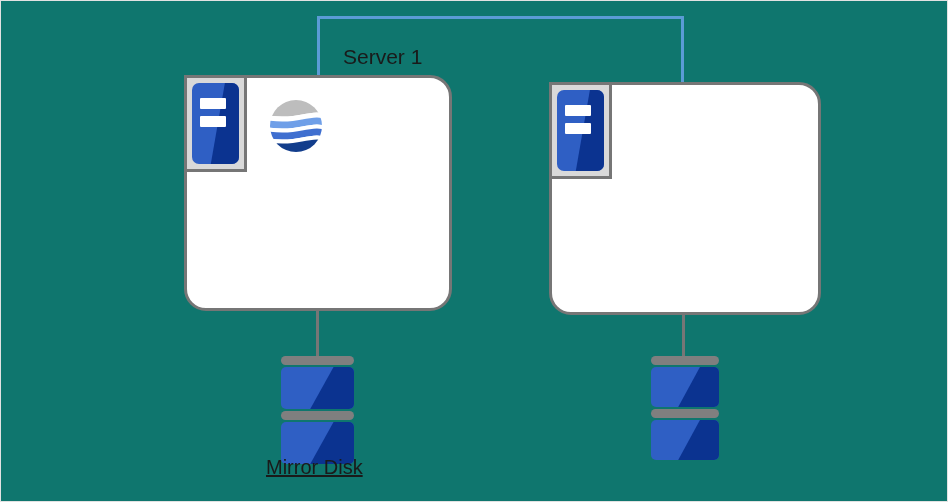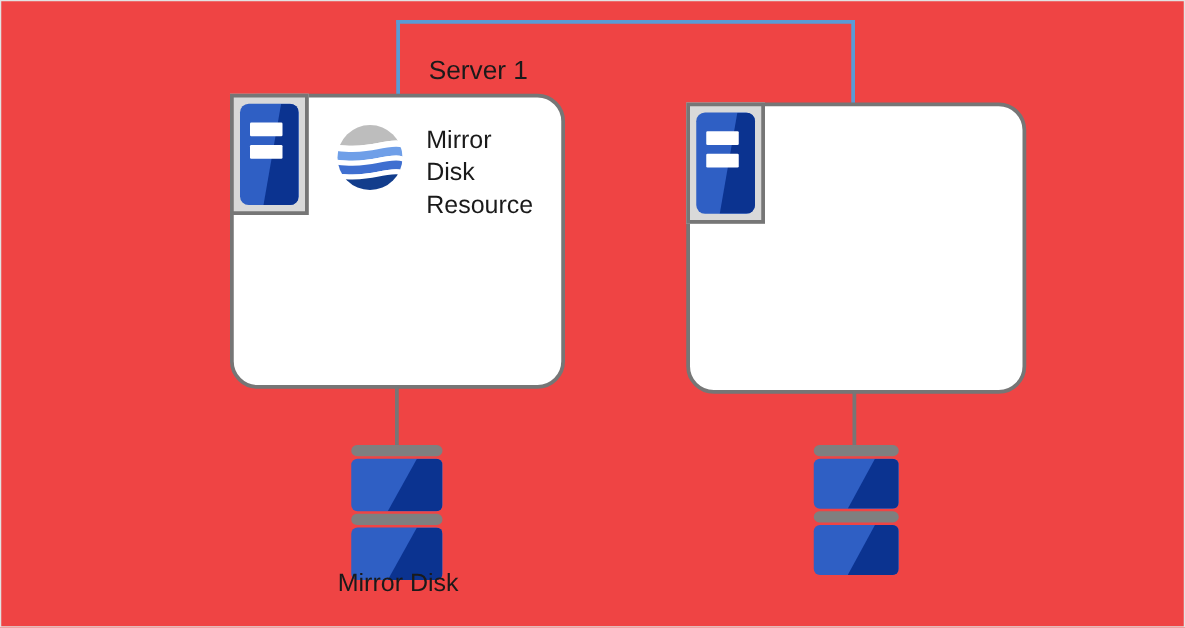--- a/index.html
+++ b/index.html
@@ -7,21 +7,21 @@
     width:948px;height:502px;
     background:#ffffff;
     font-family:"Liberation Sans", sans-serif;
     overflow:hidden;
   }
   #stage{
     position:relative;
     width:948px;height:502px;
     box-sizing:border-box;
     border:1px solid #e2e2e2;
-    background:#ef4444;
+    background:#0f766e;
     padding-left:36px;
   }
 
   
   .bracket-top{
     position:absolute;
     left:316px; top:15px; width:367px; height:3px;
     background:#5b9bd5;
   }
   .bracket-left{
@@ -148,24 +148,24 @@
     background:#0b3390;
     clip-path:polygon(72% 0%, 100% 0%, 100% 100%, 40% 100%);
   }
   #disk-stack-2 .disk-block{ height:40px; }
 
   
   #mirror-disk-caption{
     position:absolute;
     left:265px; top:455px;
     width:105px;
-    text-align:center;
     font-size:20px;
     color:#1a1a1a;
     white-space:nowrap;
+    text-decoration:underline;
   }
 </style>
 </head>
 <body>
 
 <div id="stage">
 
   <div class="bracket-top"></div>
   <div class="bracket-left"></div>
   <div class="bracket-right"></div>
@@ -206,25 +206,20 @@
       <path d="M-4,21 C30,27 44,13 58,21 V28 C44,20 30,34 -4,28 Z" fill="#6f9fe8"></path>
       <path d="M-4,28 C30,34 44,20 58,28 V32 C44,24 30,38 -4,32 Z" fill="#ffffff"></path>
 
       <path d="M-4,32 C30,38 44,24 58,32 V39 C44,31 30,45 -4,39 Z" fill="#3f6fd0"></path>
       <path d="M-4,39 C30,45 44,31 58,39 V43 C44,35 30,49 -4,43 Z" fill="#ffffff"></path>
 
       <path d="M-4,43 C30,49 44,35 58,43 V60 H-4 Z" fill="#123d8c"></path>
     </g>
   </svg>
 
-  <div id="resource-text">
-    <div>Mirror</div>
-    <div>Disk</div>
-    <div>Resource</div>
-  </div>
 
   <div class="stem" id="stem-1"></div>
   <div class="stem" id="stem-2"></div>
 
   <div class="disk-stack" id="disk-stack-1">
     <div class="disk-bar"></div>
     <div class="disk-block"></div>
     <div class="disk-bar"></div>
     <div class="disk-block"></div>
   </div>

